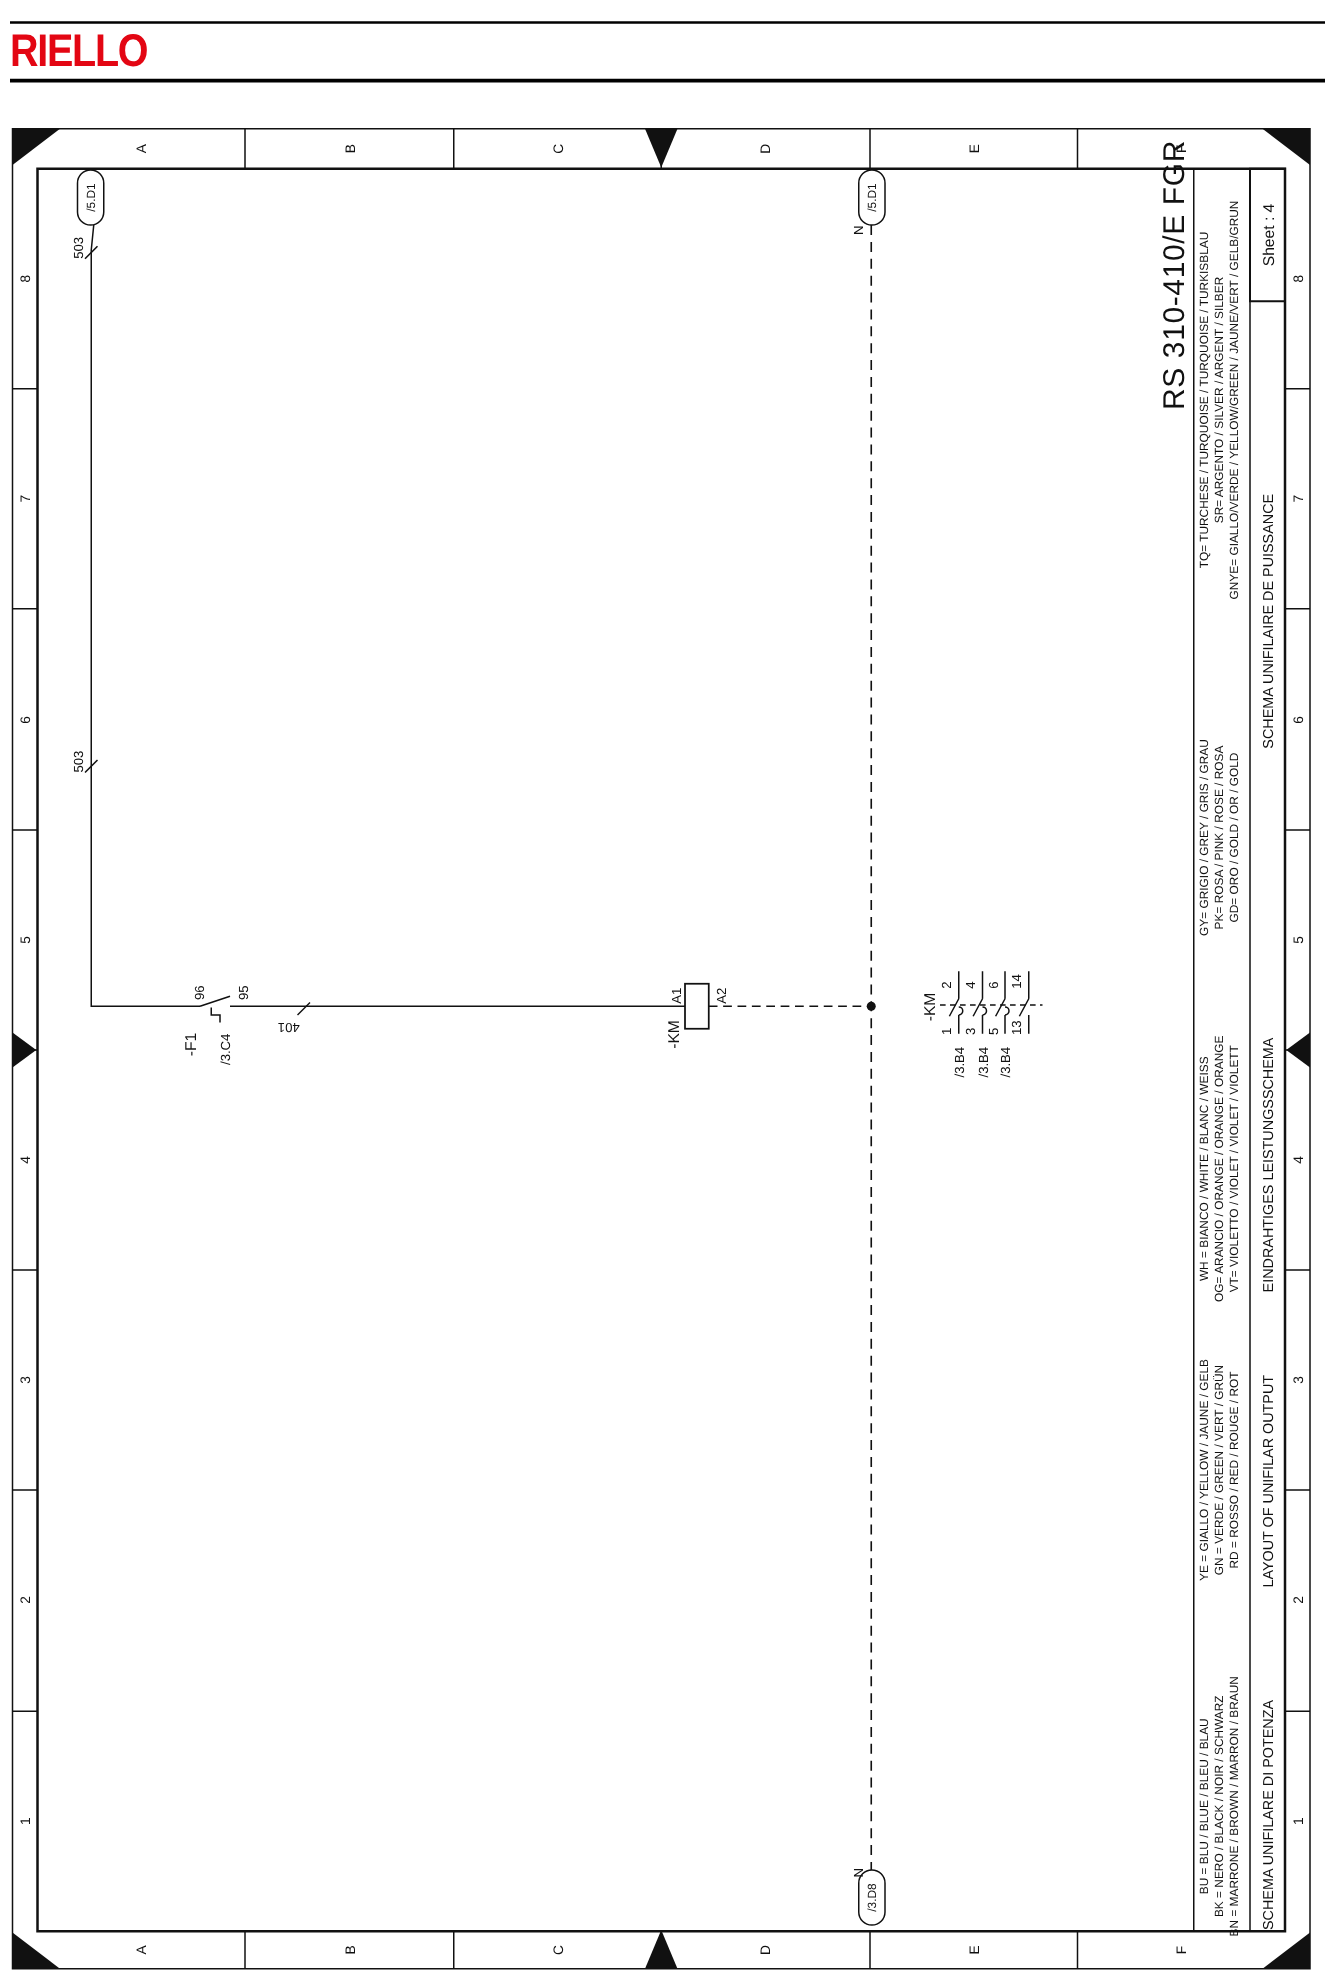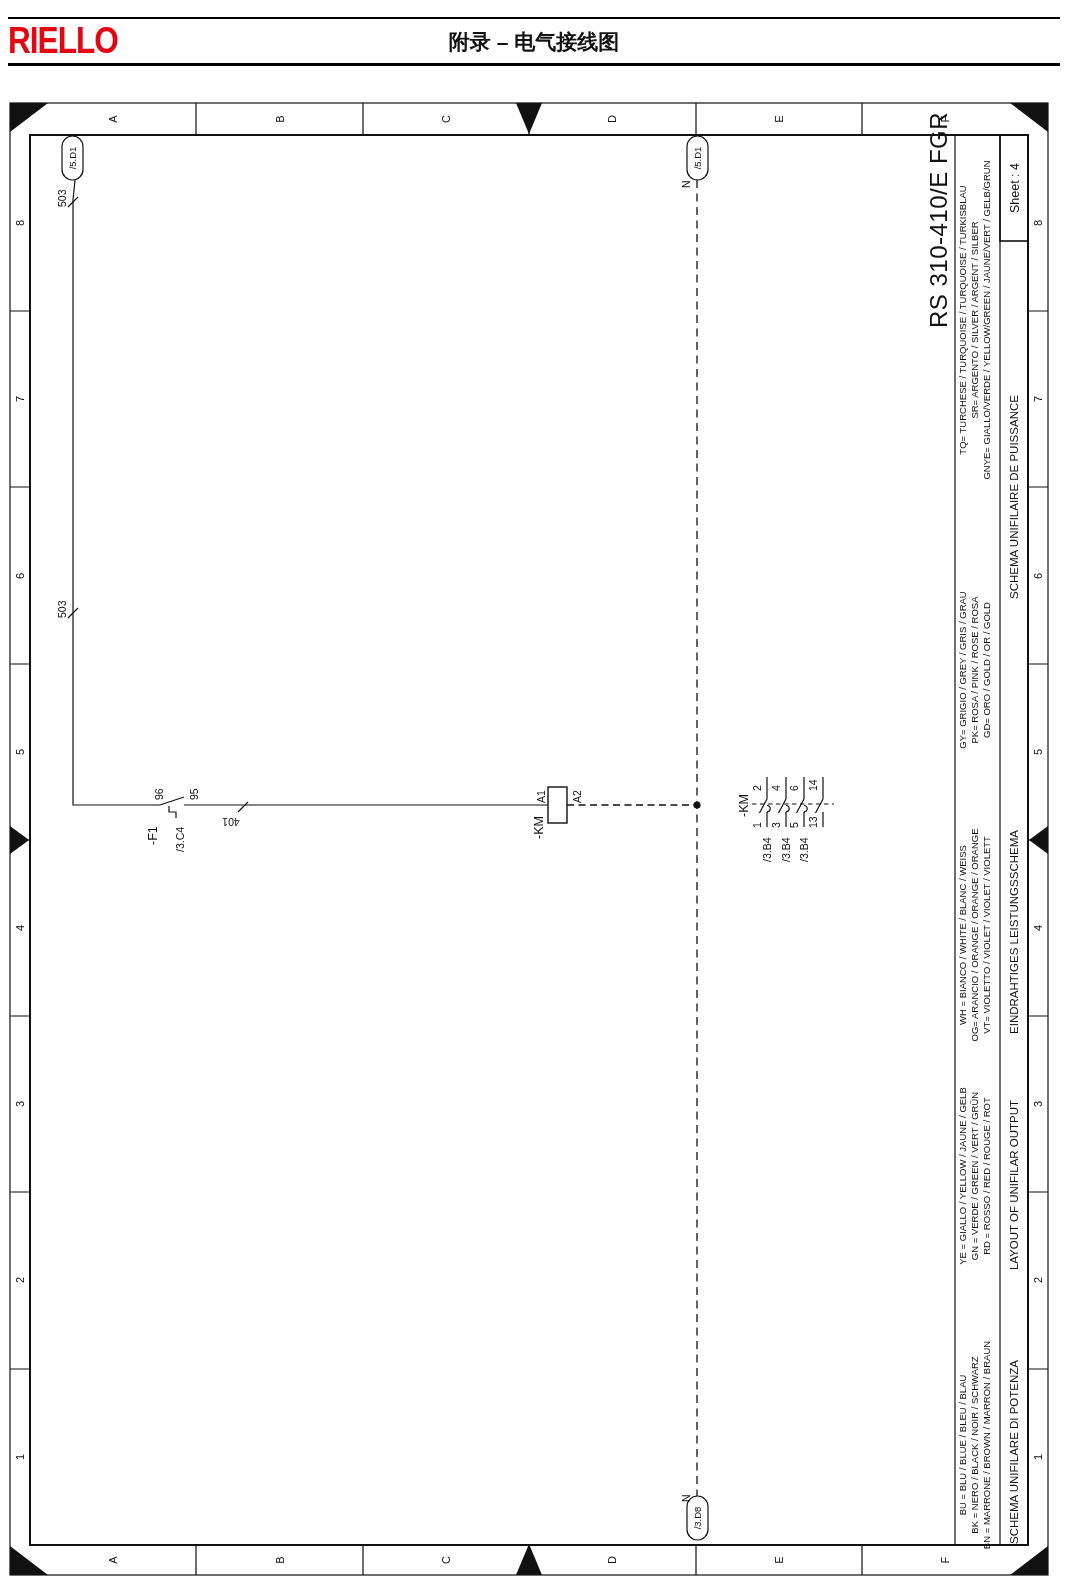--- a/index.html
+++ b/index.html
@@ -23,21 +23,20 @@
   .dash2{stroke:#111;stroke-width:1.2;fill:none;stroke-dasharray:4.5 3.5;}
   .blk{fill:#111;stroke:none;}
 </style>
 </head>
 <body>
 
 <div class="page">
 
   <div class="rule rule-top"></div>
   <div class="brand" style="color:#e30613">RIELLO</div>
-  <div class="doc-title">附录 – 电气接线图</div>
   <div class="rule rule-bottom"></div>
 
   <svg width="1068" height="1577" viewBox="0 0 1068 1577">
 
     <g>
       <rect class="ln" x="10" y="103" width="1038" height="1472"></rect>
       <rect class="ln2" x="30" y="135" width="998" height="1410"></rect>
 
       <path class="ln" d="M196 103V135 M363 103V135 M529 103V135 M696 103V135 M862 103V135"></path>
 

